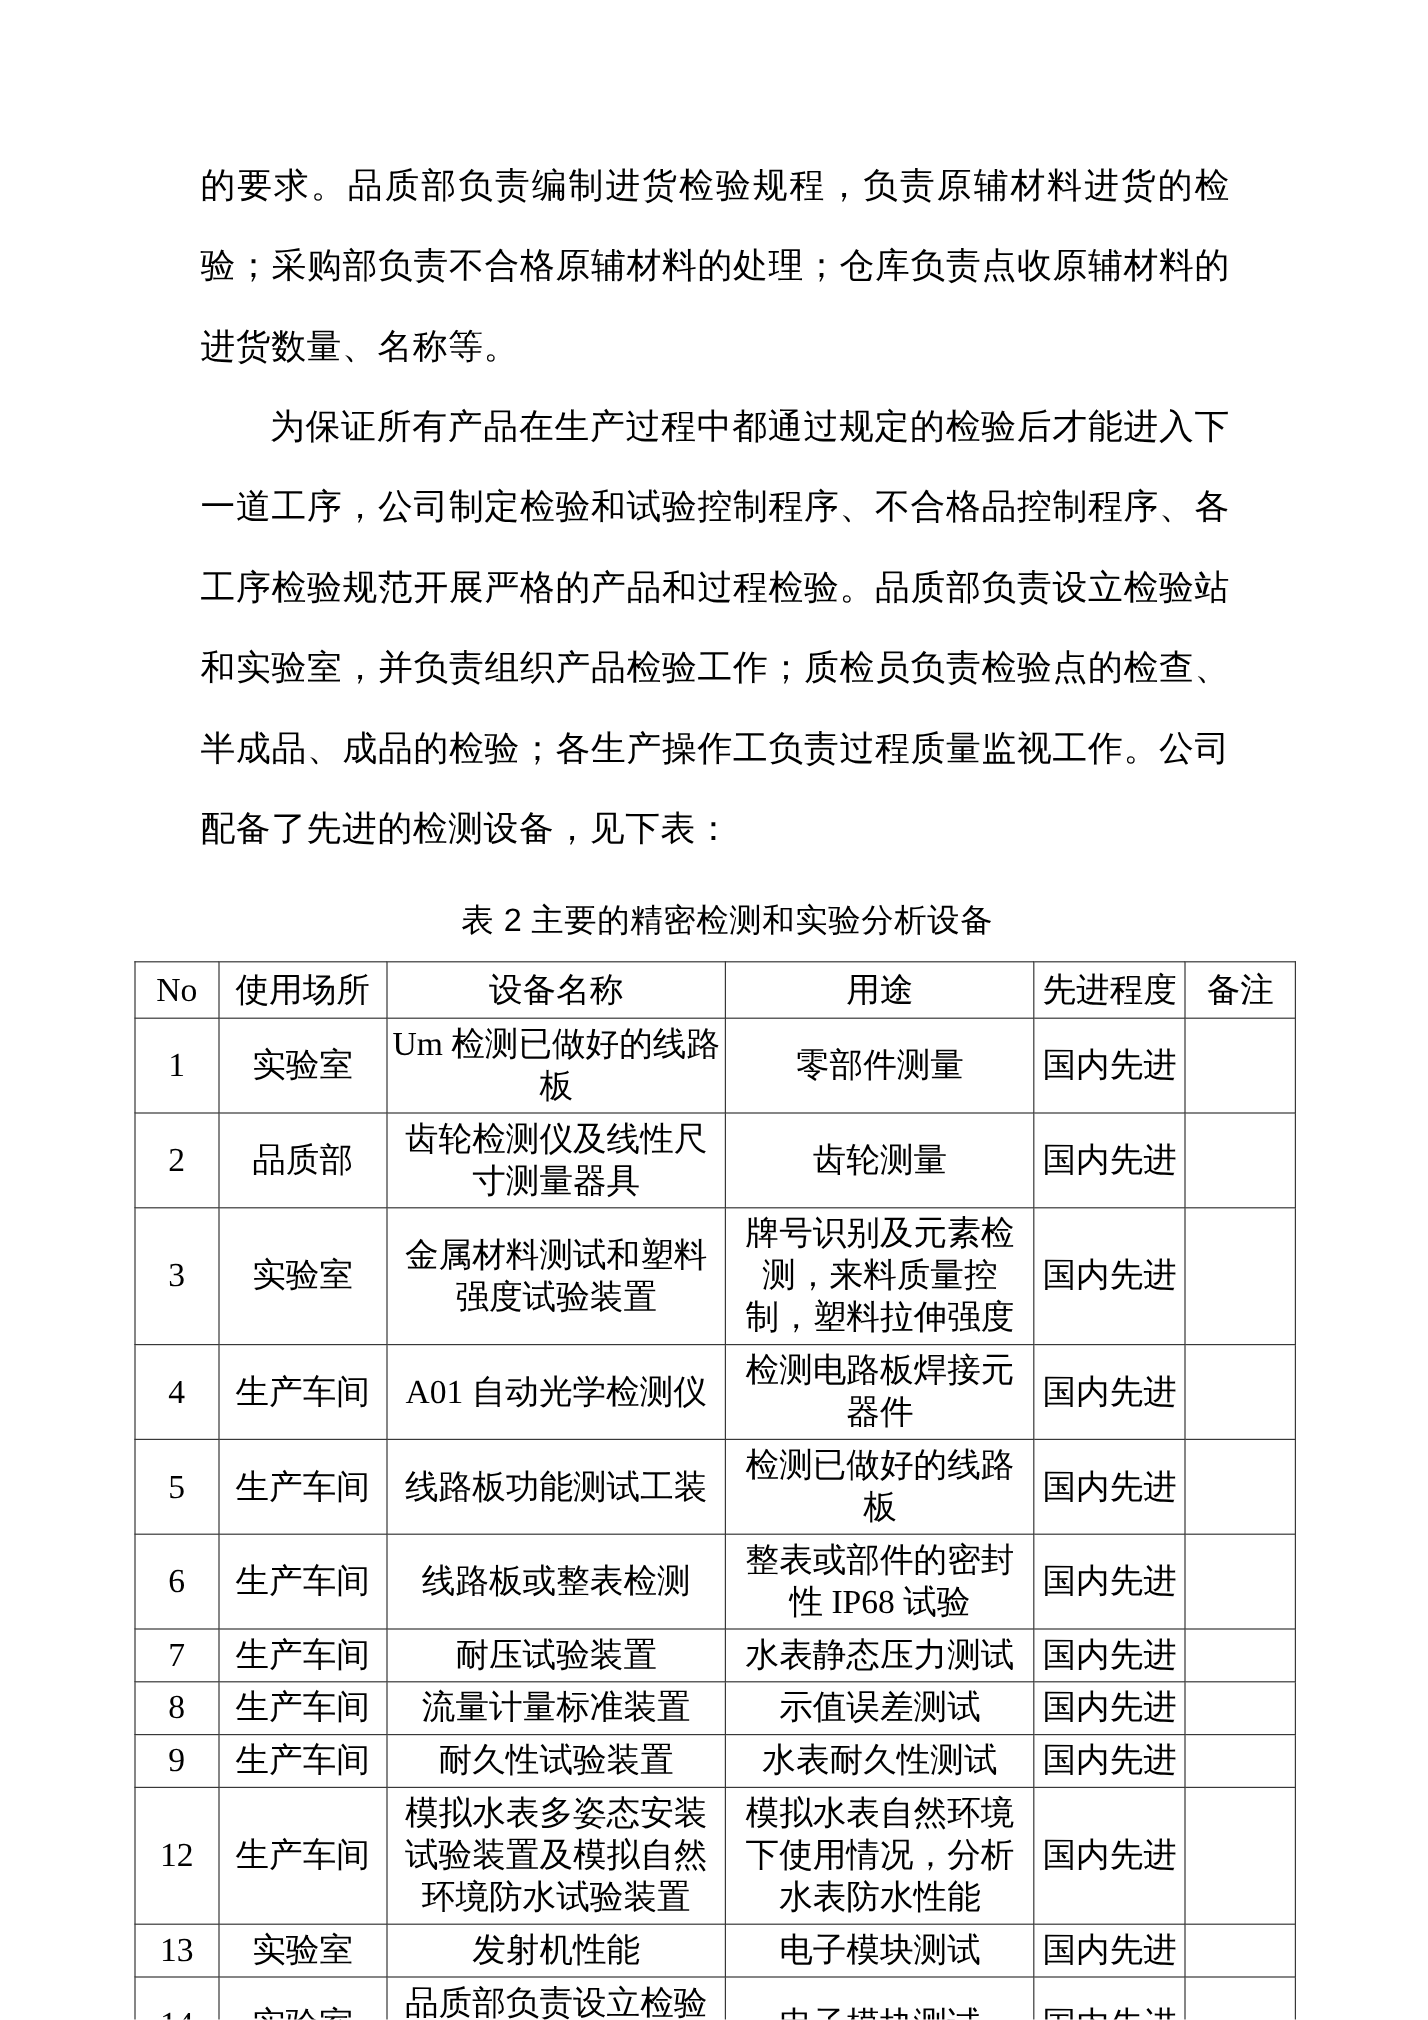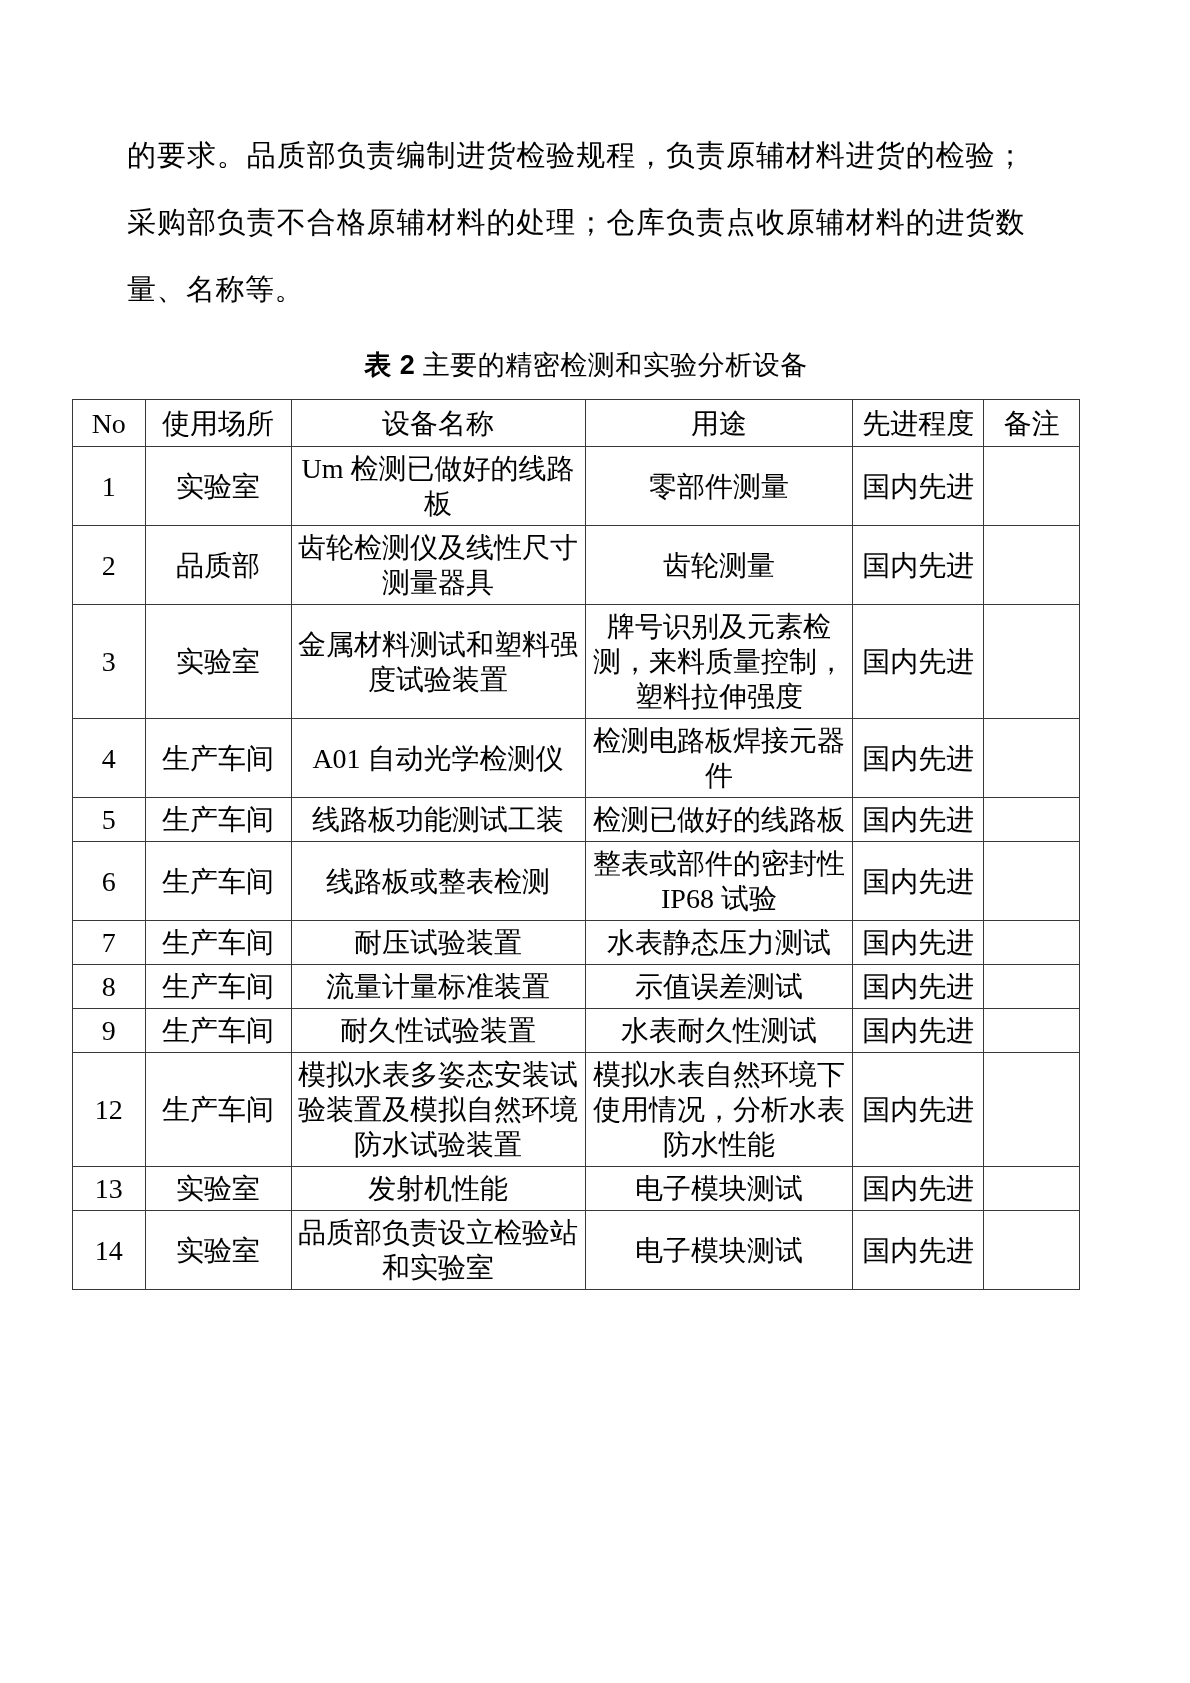--- a/index.html
+++ b/index.html
@@ -12,21 +12,21 @@
     height: 1683px;
     font-family: "Liberation Serif", "DejaVu Serif", serif;
     color: #000000;
     position: relative;
     overflow: hidden;
   }
   .page {
     box-sizing: border-box;
     width: 1190px;
     height: 1577px;
-    padding: 122px 110px 0 72px;
+    padding: 122px 110px 0 112px;
   }
   .text-block {
     margin: 0 55px;
   }
   .para {
     font-size: 29px;
     line-height: 67px;
     text-align: justify;
     text-align-last: left;
     letter-spacing: 0.5px;
@@ -36,21 +36,21 @@
     text-indent: 2em;
   }
   .table-caption {
     text-align: center;
     font-size: 27px;
     margin-top: 24px;
     margin-bottom: 16px;
     letter-spacing: 0.5px;
   }
   .caption-label {
-    font-weight: bold;
+    font-weight: normal;
     font-family: "Liberation Sans", "DejaVu Sans", sans-serif;
     margin-left: 20px;
   }
   table.equip {
     width: 100%;
     border-collapse: collapse;
     table-layout: fixed;
     font-size: 28px;
   }
   table.equip th,
@@ -70,20 +70,21 @@
     height: 34px;
   }
 </style>
 </head>
 <body>
 
 <div class="page">
 
   <div class="text-block">
     <p class="para no-indent">的要求。品质部负责编制进货检验规程，负责原辅材料进货的检验；采购部负责不合格原辅材料的处理；仓库负责点收原辅材料的进货数量、名称等。</p>
+    <p class="para indent">为保证所有产品在生产过程中都通过规定的检验后才能进入下一道工序，公司制定检验和试验控制程序、不合格品控制程序、各工序检验规范开展严格的产品和过程检验。品质部负责设立检验站和实验室，并负责组织产品检验工作；质检员负责检验点的检查、半成品、成品的检验；各生产操作工负责过程质量监视工作。公司配备了先进的检测设备，见下表：</p>
   </div>
 
   <div class="table-caption">
     <span class="caption-label">表 2</span>
     <span class="caption-text">主要的精密检测和实验分析设备</span>
   </div>
 
   <table class="equip">
     <colgroup>
       <col style="width:7.2%">

